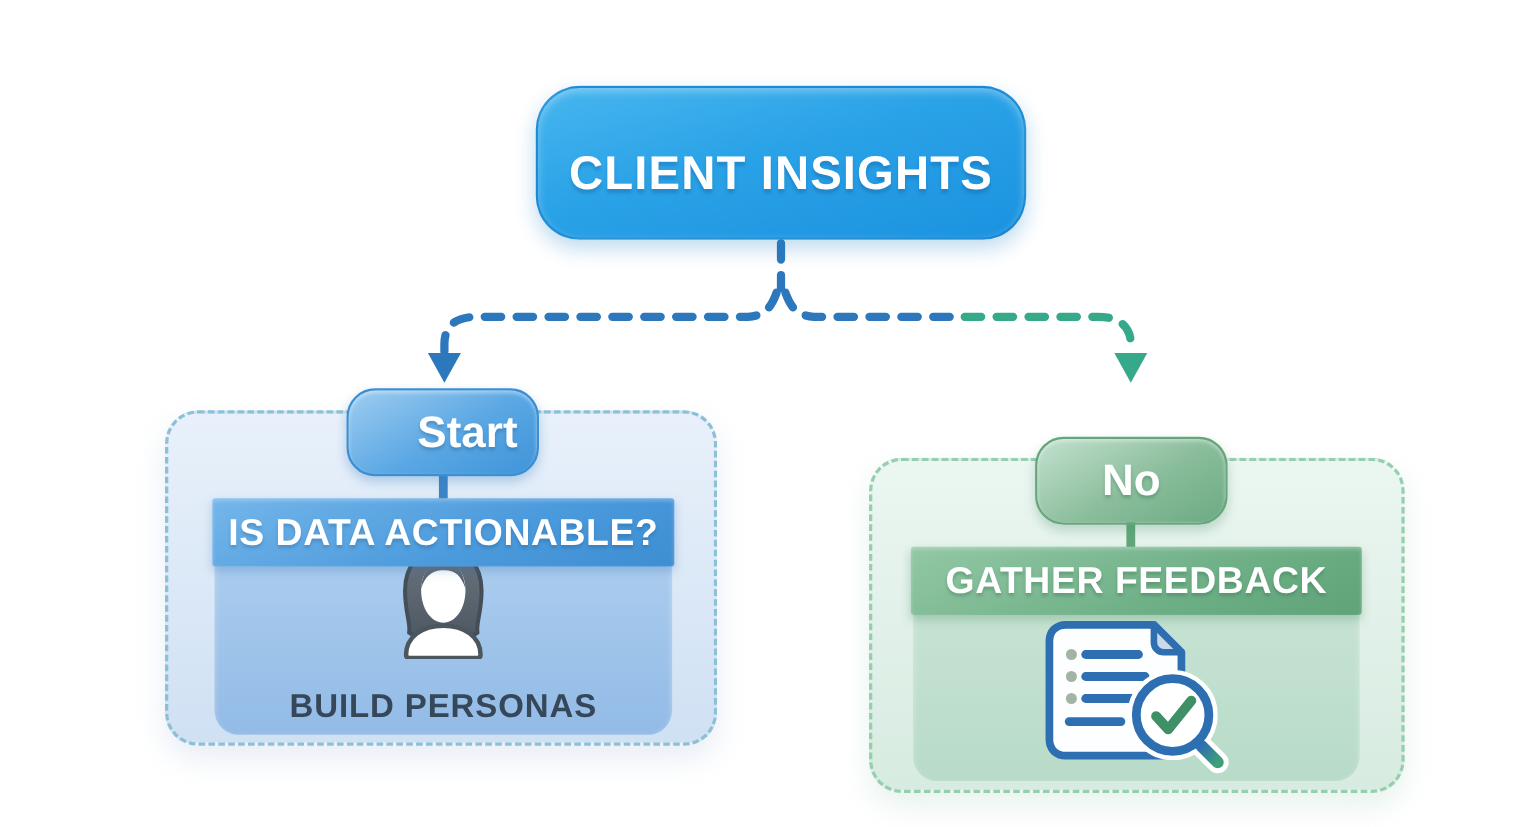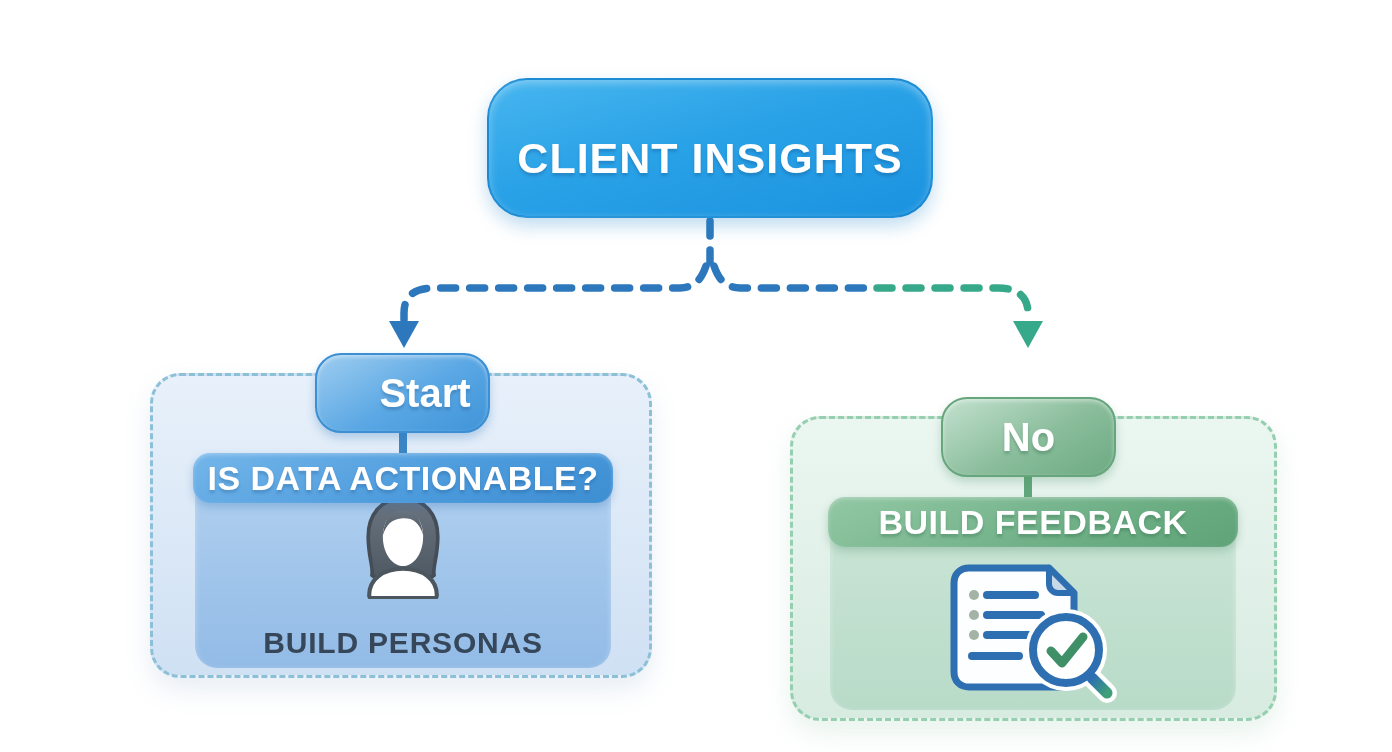--- a/index.html
+++ b/index.html
@@ -86,22 +86,22 @@
   
   .pill-link {
     position: absolute; width: 8px; height: 28px; top: 53px;
     border-radius: 3px; z-index: 1;
   }
   .pill-link-left { left: 246px; background: #3c86c6; }
   .pill-link-right { left: 231px; background: #62a77b; }
 
   
   .section-header {
-    position: absolute; height: 50px;
-    border-radius: 17px;
+    position: absolute; height: 62px;
+    border-radius: 3px;
     display: flex; align-items: center; justify-content: center;
     z-index: 4;
   }
   .section-header .label {
     color: #ffffff; font-size: 34px; font-weight: bold; letter-spacing: 0.5px;
     text-shadow: 0 3px 3px rgba(30,80,130,0.28);
   }
   .header-left {
     left: 40px; top: 77px; width: 420px;
     background: linear-gradient(155deg, #74b6ea 0%, #4b9adc 60%, #3d8ed2 100%);
@@ -197,21 +197,21 @@
 
   <div class="card card-right">
 
     <div class="pill-link pill-link-right"></div>
 
     <div class="pill pill-no">
       <span class="label">No</span>
     </div>
 
     <div class="section-header header-right">
-      <span class="label">BUILD FEEDBACK</span>
+      <span class="label">GATHER FEEDBACK</span>
     </div>
 
     <div class="body-panel body-right">
       <span class="icon-box">
         <svg width="172" height="142" viewBox="0 0 172 142">
           <defs>
             <linearGradient id="handleGrad" x1="0" y1="0" x2="1" y2="1">
               <stop offset="0" stop-color="#2e6fb2"></stop>
               <stop offset="1" stop-color="#3f9f78"></stop>
             </linearGradient>

